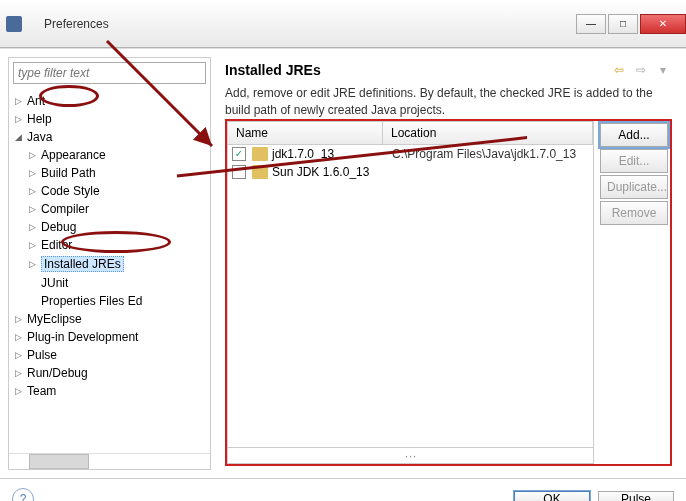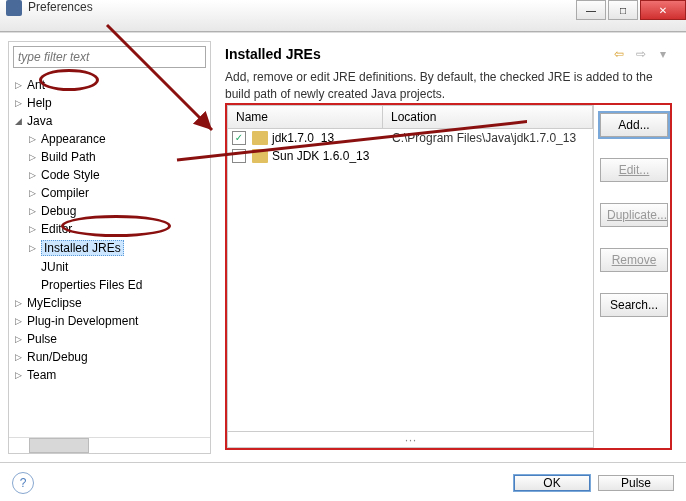--- a/index.html
+++ b/index.html
@@ -1,19 +1,19 @@
 <!DOCTYPE html>
 <html><head>
 <meta charset="utf-8">
 <style>
 * { box-sizing: border-box; margin: 0; padding: 0; font-family: "Segoe UI", Tahoma, sans-serif; font-size: 12px; }
 body { background: #fff; width: 686px; height: 501px; overflow: hidden; }
 
 
-.titlebar { height: 32px; background: linear-gradient(#fff, #e8e8e8); border-bottom: 1px solid #b0b0b0; display: flex; align-items: flex-start; padding-left: 6px; }
+.titlebar { height: 48px; background: linear-gradient(#fff, #e8e8e8); border-bottom: 1px solid #b0b0b0; display: flex; align-items: center; padding-left: 6px; gap: 16px; }
 .titlebar .app-icon { width: 16px; height: 16px; background: #4a6a9a; border-radius: 2px; margin-right: 6px; }
 .titlebar .title { flex: 1; color: #333; }
 .winbtns { display: flex; }
 .winbtn { width: 30px; height: 20px; border: 1px solid #aaa; margin-left: 2px; display: flex; align-items: center; justify-content: center; background: linear-gradient(#fdfdfd,#e6e6e6); font-size: 10px; }
 .winbtn.close { background: linear-gradient(#f07070,#d03030); color: #fff; border-color: #a02020; width: 46px; }
 
 
 .dialog { display: flex; height: 430px; border-top: 1px solid #ddd; padding: 8px; gap: 8px; }
 
 
@@ -45,23 +45,23 @@
 .th.name { width: 155px; }
 .th.loc { flex: 1; }
 .tbody { flex: 1; border: 1px solid #ccc; border-top: none; overflow: hidden; }
 .trow { display: flex; align-items: center; padding: 2px 4px; }
 .trow .cb { width: 14px; height: 14px; border: 1px solid #888; margin-right: 6px; display: flex; align-items: center; justify-content: center; font-size: 10px; color: #2a6; }
 .trow .jicon { width: 16px; height: 14px; background: #e0c060; margin-right: 4px; border-radius: 1px; }
 .trow .name { width: 120px; }
 .trow .loc { flex: 1; color: #333; white-space: nowrap; overflow: hidden; }
 .bottom-scroll { height: 16px; border: 1px solid #ccc; border-top: none; display: flex; align-items: center; justify-content: center; color: #888; }
 
-.side-btns { width: 76px; display: flex; flex-direction: column; gap: 21px; padding: 8px 2px 0 6px; }
+.side-btns { width: 76px; display: flex; flex-direction: column; gap: 2px; padding: 2px 2px 0 6px; }
 .btn { padding: 4px 6px; border: 1px solid #aaa; background: linear-gradient(#fdfdfd,#e8e8e8); text-align: center; }
-.btn.disabled { color: #999; text-decoration: underline; }
+.btn.disabled { color: #999; }
 .btn.highlight { outline: 2px solid #7aa8d8; }
 
 
 .bottombar { height: 40px; border-top: 1px solid #ccc; display: flex; align-items: center; padding: 0 12px; }
 .help { width: 22px; height: 22px; border: 1px solid #88a8d0; border-radius: 50%; color: #5080c0; display: flex; align-items: center; justify-content: center; }
 .spacer { flex: 1; }
 .dlg-btn { width: 76px; border: 1px solid #aaa; background: linear-gradient(#fdfdfd,#e8e8e8); margin-left: 8px; text-align: center; }
 .dlg-btn.primary { border: 1px solid #4a80c0; outline: 1px solid #7aa8d8; }
 
 
@@ -190,21 +190,20 @@
               <div class="name">Sun JDK 1.6.0_13</div>
             </div>
           </div>
         <div class="bottom-scroll">···</div>
       </div>
       <div class="side-btns">
         <div class="btn highlight">Add...</div>
         <div class="btn disabled">Edit...</div>
         <div class="btn disabled">Duplicate...</div>
         <div class="btn disabled">Remove</div>
-        <div class="btn">Search...</div>
       </div>
 
       <svg class="arrow-svg" width="480" height="300" style="left:-180px;top:-120px;">
         <defs>
             <marker id="ah" markerWidth="8" markerHeight="8" refX="6" refY="3" orient="auto">
               <path d="M0,0 L6,3 L0,6 Z" fill="#8a1010"></path>
             </marker>
           </defs>
         <line x1="60" y1="40" x2="165" y2="145" stroke="#8a1010" stroke-width="3" marker-end="url(#ah)"></line>
         <line x1="130" y1="175" x2="540" y2="130" stroke="#8a1010" stroke-width="3" marker-end="url(#ah)"></line>

